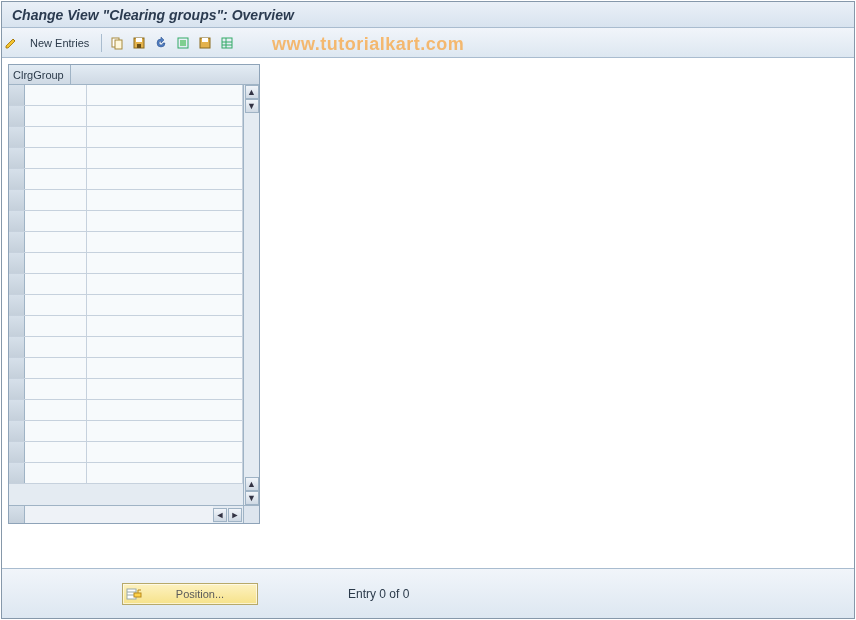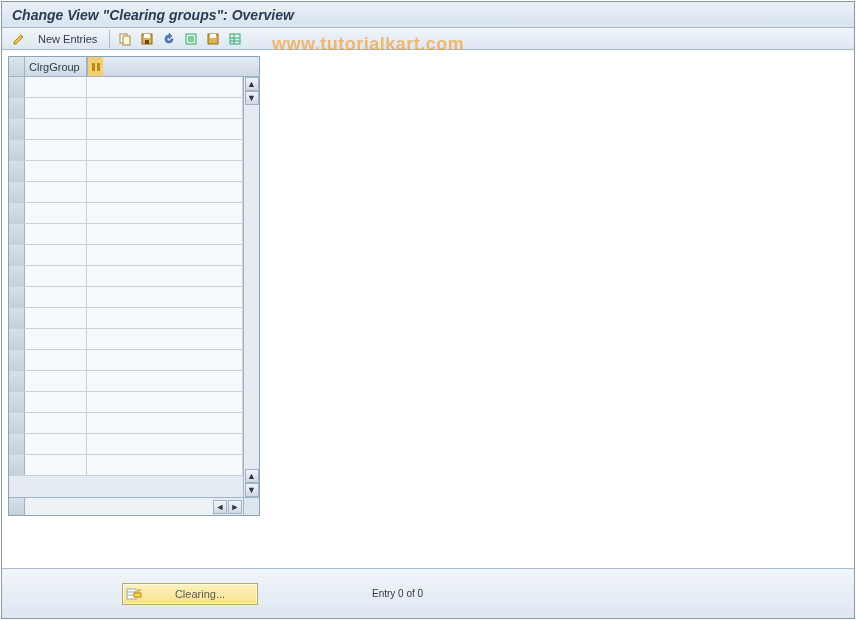--- a/index.html
+++ b/index.html
@@ -29,24 +29,23 @@
       line-height: 26px;
       padding-left: 10px;
       font-weight: bold;
       font-style: italic;
       font-size: 14px;
       color: #2b3b50;
     }
     .toolbar {
       background: linear-gradient(to bottom, #f1f5fa 0%, #dde7f1 100%);
       border-bottom: 1px solid #a9bccf;
-      height: 22px;
+      height: 30px;
       display: flex;
       align-items: center;
-      padding-left: 8px;
       gap: 4px;
       position: relative;
     }
     .toolbar .icon-btn {
       width: 18px;
       height: 18px;
       display: inline-flex;
       align-items: center;
       justify-content: center;
       cursor: pointer;
@@ -86,20 +85,21 @@
       display: flex;
       flex-direction: column;
       position: relative;
     }
     .grid-header {
       display: flex;
       background: linear-gradient(to bottom,#e3ecf4,#cfd9e4);
       border-bottom: 1px solid #9fb3c5;
       height: 20px;
       flex-shrink:0;
+      flex-direction:column;
     }
     .grid-header .rowsel-col {
       width: 16px;
       border-right: 1px solid #9fb3c5;
       background: linear-gradient(to bottom,#dbe4ed,#c8d3de);
     }
     .grid-header .col {
       border-right: 1px solid #9fb3c5;
       padding: 2px 4px;
       font-size: 11px;
@@ -207,22 +207,22 @@
     }
     .position-btn .picon{
       width:18px;height:16px;
       display:inline-flex;align-items:center;justify-content:center;
       margin-right:2px;
     }
     .position-btn .plabel{
       width:110px;text-align:center;font-size:11px;color:#5a5a5a;
     }
     .entry-text{
-      margin-left:114px;
-      font-size:10px;color:#2b3a4a;
+      margin-left:90px;
+      font-size:12px;color:#2b3a4a;
     }
     svg{display:block;}
   </style>
 </head>
 <body>
 
 <div class="wrapper">
   <div class="title-bar">Change View "Clearing groups": Overview</div>
 
   <div class="toolbar">
@@ -408,17 +408,17 @@
     <div class="position-btn">
       <span class="picon">
         <svg width="16" height="14" viewBox="0 0 16 14">
             <rect x="1" y="2" width="9" height="10" fill="#fff" stroke="#9aa" stroke-width="1"></rect>
             <line x1="1" y1="5" x2="10" y2="5" stroke="#9aa"></line>
             <line x1="1" y1="8" x2="10" y2="8" stroke="#9aa"></line>
             <rect x="8" y="6" width="7" height="4" fill="#ffd24a" stroke="#b88a1f"></rect>
             <path d="M12 6 L12 3 L15 3" fill="none" stroke="#b88a1f"></path>
           </svg>
       </span>
-      <span class="plabel">Clearing...</span>
+      <span class="plabel">Position...</span>
     </div>
     <div class="entry-text">Entry 0 of 0</div>
   </div>
 </div>
 
 </body></html>

